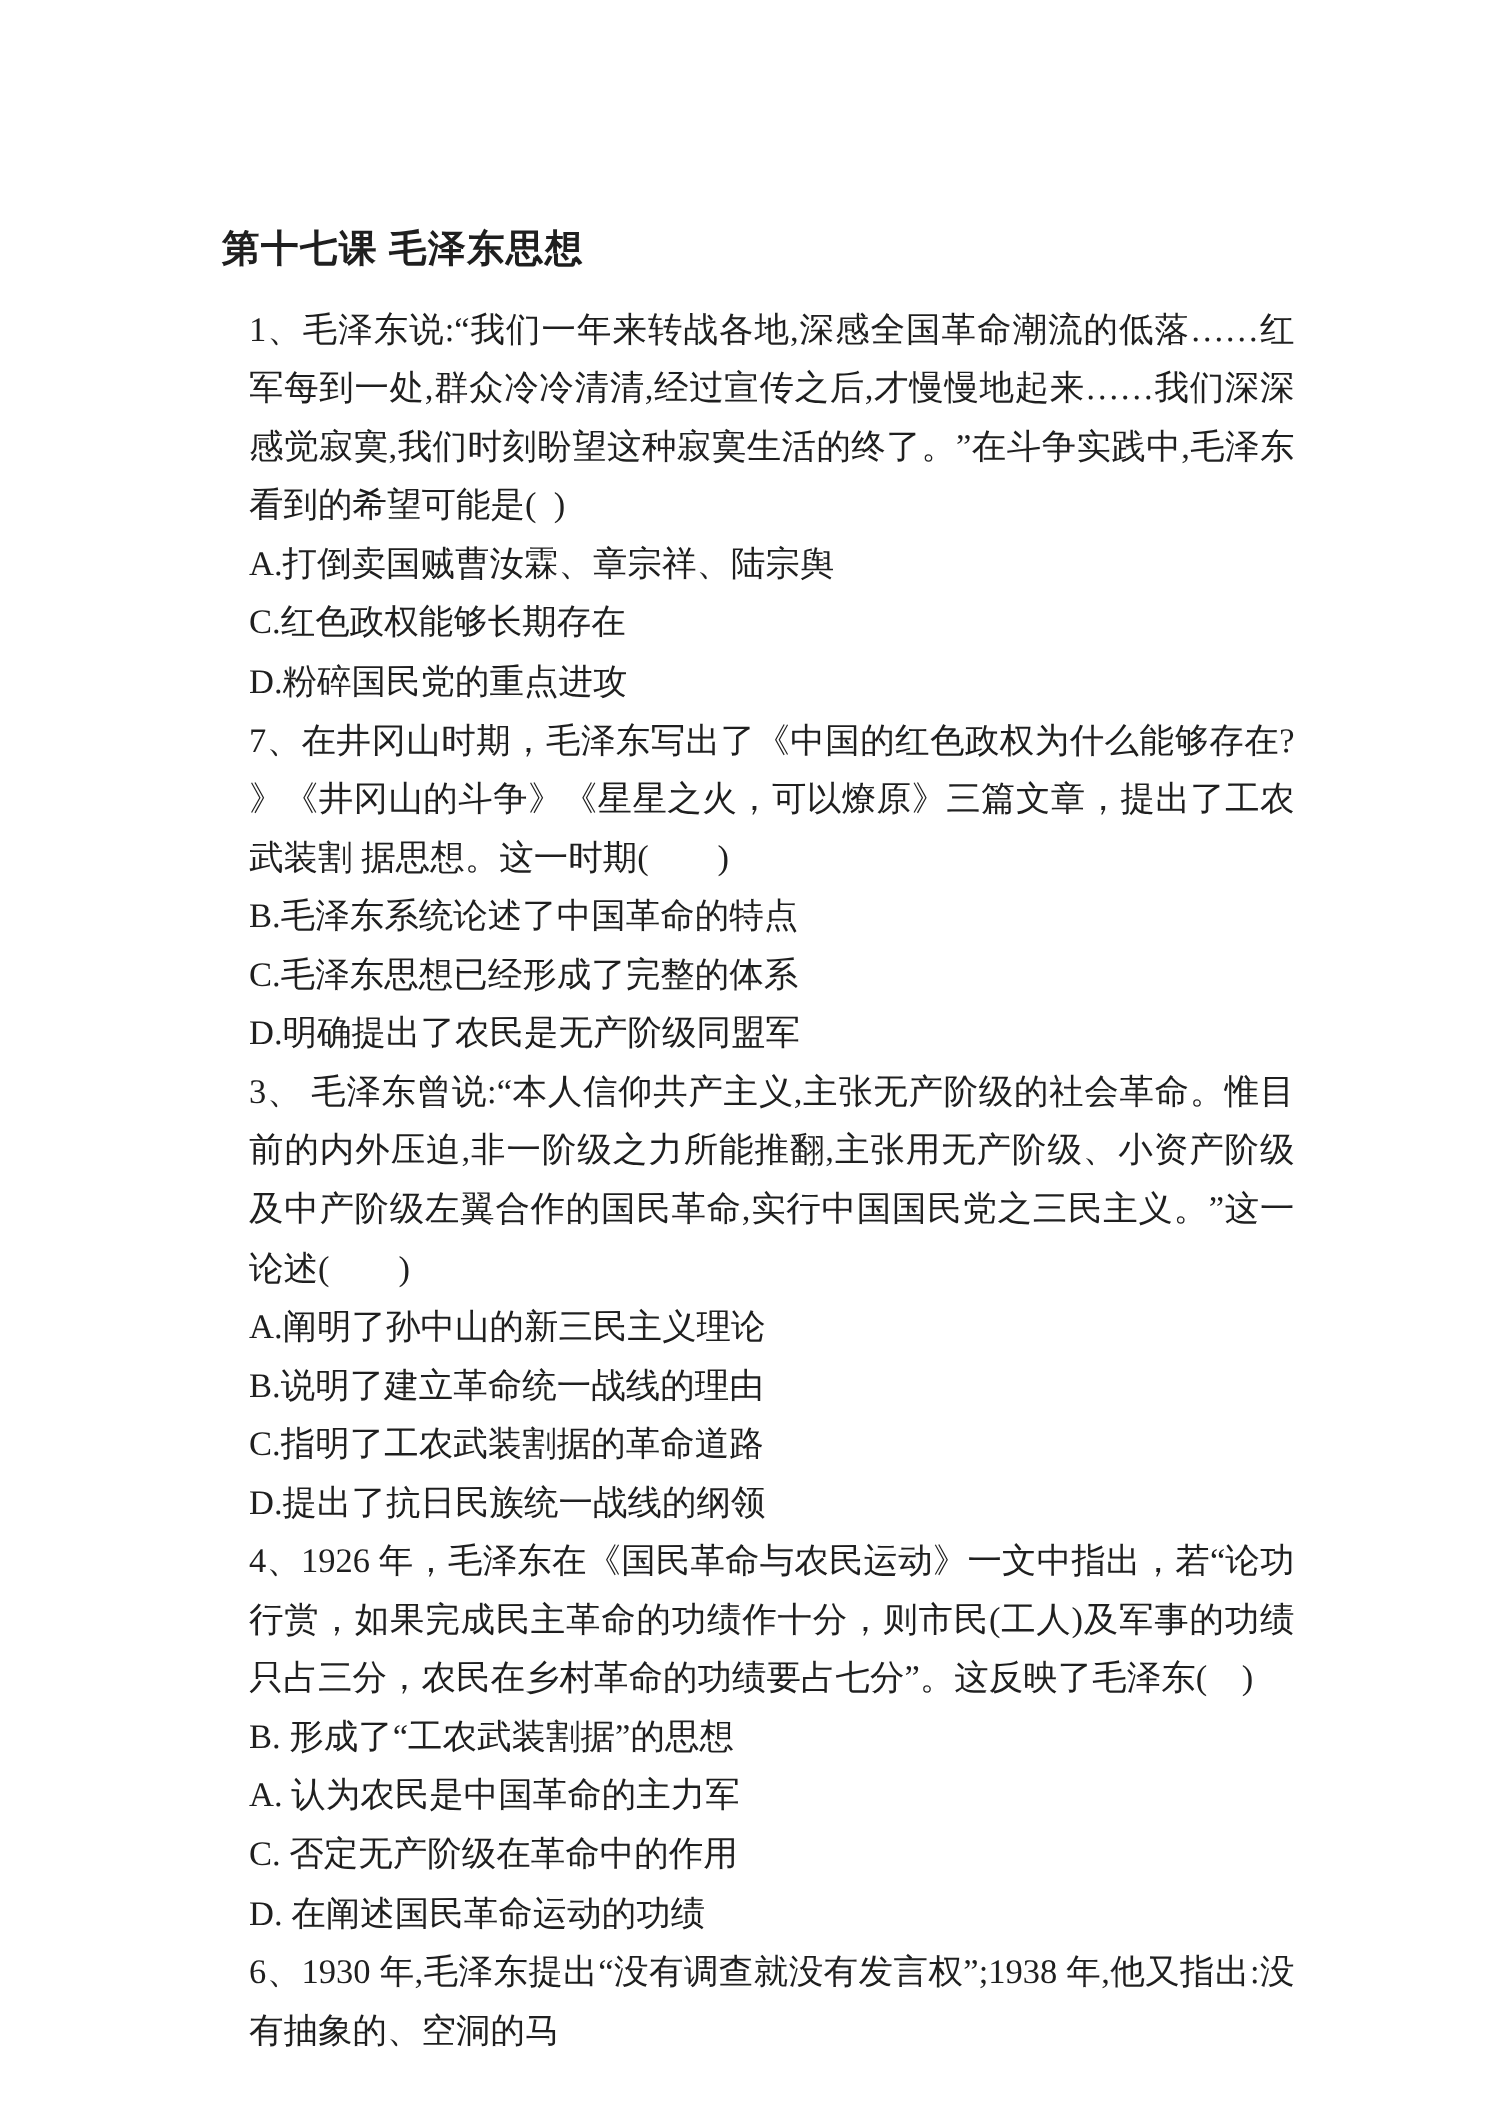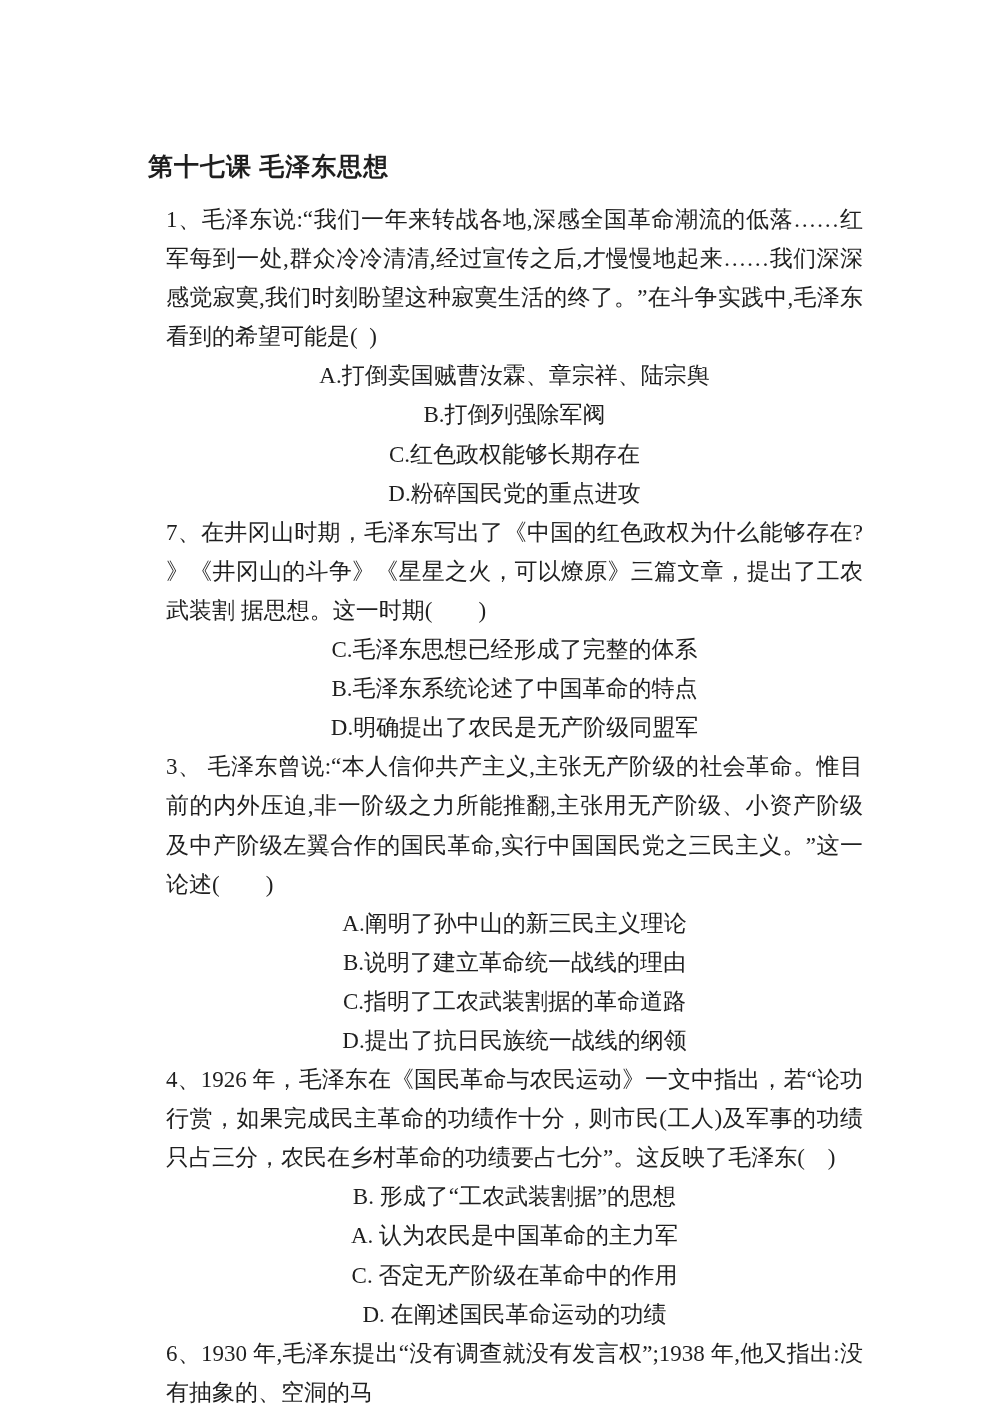--- a/index.html
+++ b/index.html
@@ -37,37 +37,36 @@
     line-height: 39.1px;
     text-align: justify;
     text-justify: inter-character;
     margin-left: 18px;
   }
   .questions p {
     margin: 0;
     padding: 0;
   }
   .questions p.option {
-    text-align: center;
+    text-align: left;
   }
 </style>
 </head>
 <body>
 
 <div class="page">
   <h1 class="title">第十七课 毛泽东思想</h1>
   <div class="questions" id="questions">
       <p class="stem">1、毛泽东说:“我们一年来转战各地,深感全国革命潮流的低落……红军每到一处,群众冷冷清清,经过宣传之后,才慢慢地起来……我们深深感觉寂寞,我们时刻盼望这种寂寞生活的终了。”在斗争实践中,毛泽东看到的希望可能是( )</p>
       <p class="option">A.打倒卖国贼曹汝霖、章宗祥、陆宗舆</p>
-      <p class="option">B.打倒列强除军阀</p>
       <p class="option">C.红色政权能够长期存在</p>
       <p class="option">D.粉碎国民党的重点进攻</p>
       <p class="stem">7、在井冈山时期，毛泽东写出了《中国的红色政权为什么能够存在? 》《井冈山的斗争》《星星之火，可以燎原》三篇文章，提出了工农武装割 据思想。这一时期(　　)</p>
+      <p class="option">B.毛泽东系统论述了中国革命的特点</p>
       <p class="option">C.毛泽东思想已经形成了完整的体系</p>
-      <p class="option">B.毛泽东系统论述了中国革命的特点</p>
       <p class="option">D.明确提出了农民是无产阶级同盟军</p>
       <p class="stem">3、 毛泽东曾说:“本人信仰共产主义,主张无产阶级的社会革命。惟目前的内外压迫,非一阶级之力所能推翻,主张用无产阶级、小资产阶级及中产阶级左翼合作的国民革命,实行中国国民党之三民主义。”这一论述(　　)</p>
       <p class="option">A.阐明了孙中山的新三民主义理论</p>
       <p class="option">B.说明了建立革命统一战线的理由</p>
       <p class="option">C.指明了工农武装割据的革命道路</p>
       <p class="option">D.提出了抗日民族统一战线的纲领</p>
       <p class="stem">4、1926 年，毛泽东在《国民革命与农民运动》一文中指出，若“论功行赏，如果完成民主革命的功绩作十分，则市民(工人)及军事的功绩只占三分，农民在乡村革命的功绩要占七分”。这反映了毛泽东(　)</p>
       <p class="option">B. 形成了“工农武装割据”的思想</p>
       <p class="option">A. 认为农民是中国革命的主力军</p>
       <p class="option">C. 否定无产阶级在革命中的作用</p>

